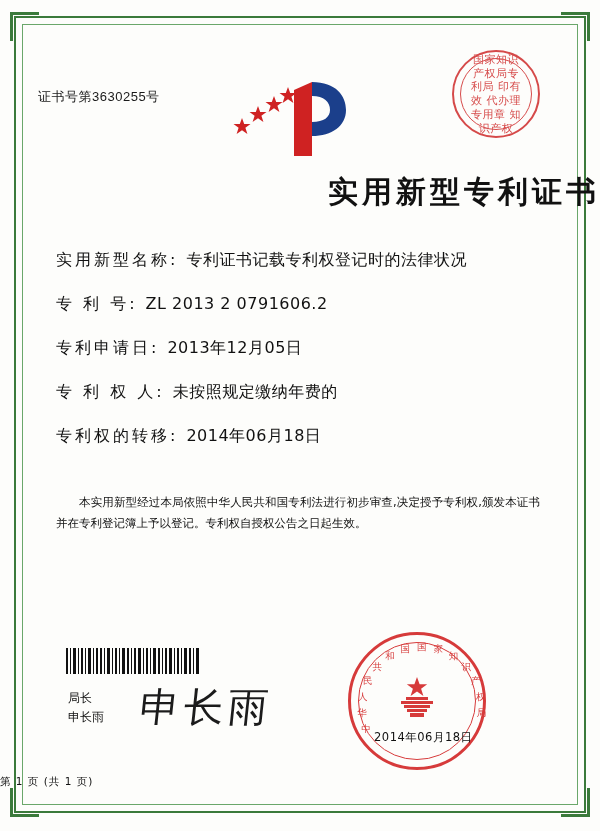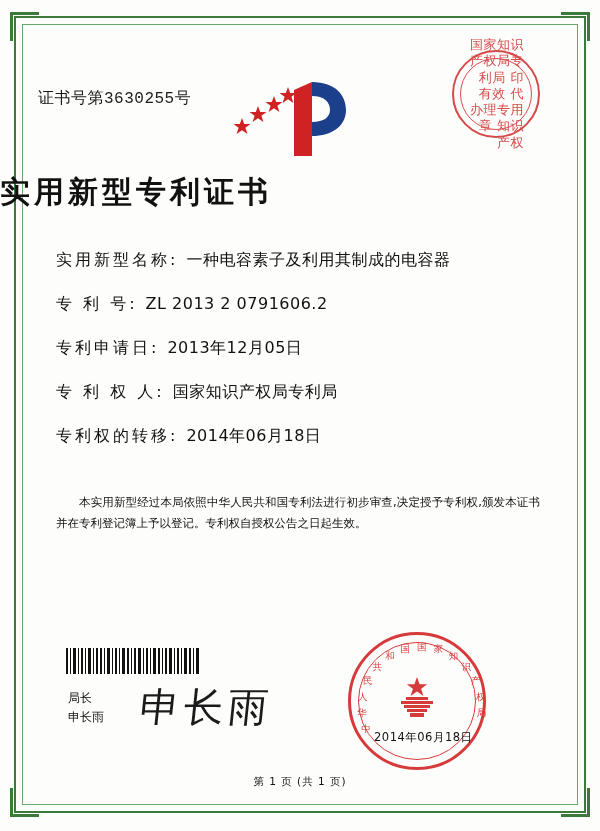--- a/index.html
+++ b/index.html
@@ -45,24 +45,24 @@
   .corner.tl { left: 10px; top: 12px; border-left-width: 3px; border-top-width: 3px; }
   .corner.tr { right: 10px; top: 12px; border-right-width: 3px; border-top-width: 3px; }
   .corner.bl { left: 10px; bottom: 14px; border-left-width: 3px; border-bottom-width: 3px; }
   .corner.br { right: 10px; bottom: 14px; border-right-width: 3px; border-bottom-width: 3px; }
 
   
   .cert-no {
     position: absolute;
     left: 38px;
     top: 88px;
-    font-size: 16px;
+    font-size: 13px;
     color: #1a1a1a;
     letter-spacing: 0.5px;
-    font-family: Liberation Mono, monospace;
+    font-family: Liberation Sans, sans-serif;
   }
 
   
   .logo {
     position: absolute;
     left: 232px;
     top: 72px;
     width: 120px;
     height: 90px;
   }
@@ -85,36 +85,36 @@
     inset: 6px;
     border-radius: 50%;
     border: 1px solid #cf2b2b;
   }
   .seal-top .seal-text {
     position: absolute;
     inset: 0;
     display: flex;
     align-items: center;
     justify-content: center;
-    text-align: right;
-    font-size: 13px;
+    text-align: center;
+    font-size: 11px;
     line-height: 1.25;
     letter-spacing: .5px;
     padding: 14px;
     box-sizing: border-box;
     font-family: "DejaVu Sans", sans-serif;
   }
 
   
   .title {
     position: absolute;
     left: 0;
     right: 0;
     top: 172px;
-    text-align: left;
+    text-align: right;
     font-size: 30px;
     font-weight: bold;
     letter-spacing: 4px;
     color: #111;
     font-family: "DejaVu Serif", serif;
   }
 
   
   .fields {
     position: absolute;
@@ -228,21 +228,21 @@
     color: #111;
     letter-spacing: .5px;
   }
 
   
   .footer {
     position: absolute;
     left: 0;
     right: 0;
     bottom: 42px;
-    text-align: center;
+    text-align: left;
     font-size: 10.5px;
     color: #111;
     letter-spacing: 1px;
   }
 </style>
 </head>
 <body>
 
 <div class="page">
 
@@ -271,33 +271,33 @@
   <div class="seal-top">
     <div class="seal-inner"></div>
     <div class="seal-text">国家知识产权局专利局 印有效 代办理专用章 知识产权</div>
   </div>
 
   <div class="title">实用新型专利证书</div>
 
   <div class="fields">
     <div class="field-row">
       <span class="field-label">实用新型名称:</span>
-      <span class="field-value">一种电容素子及利用其制成的电容器</span>
+      <span class="field-value">专利证书记载专利权登记时的法律状况</span>
     </div>
     <div class="field-row">
       <span class="field-label">专 利 号:</span>
       <span class="field-value">ZL 2013 2 0791606.2</span>
     </div>
     <div class="field-row">
       <span class="field-label">专利申请日:</span>
       <span class="field-value">2013年12月05日</span>
     </div>
     <div class="field-row">
       <span class="field-label">专 利 权 人:</span>
-      <span class="field-value">国家知识产权局专利局</span>
+      <span class="field-value">未按照规定缴纳年费的</span>
     </div>
     <div class="field-row">
       <span class="field-label">专利权的转移:</span>
       <span class="field-value">2014年06月18日</span>
     </div>
   </div>
 
   <div class="paras">
     <p class="para">本实用新型经过本局依照中华人民共和国专利法进行初步审查,决定授予专利权,颁发本证书并在专利登记簿上予以登记。专利权自授权公告之日起生效。</p>
   </div>

